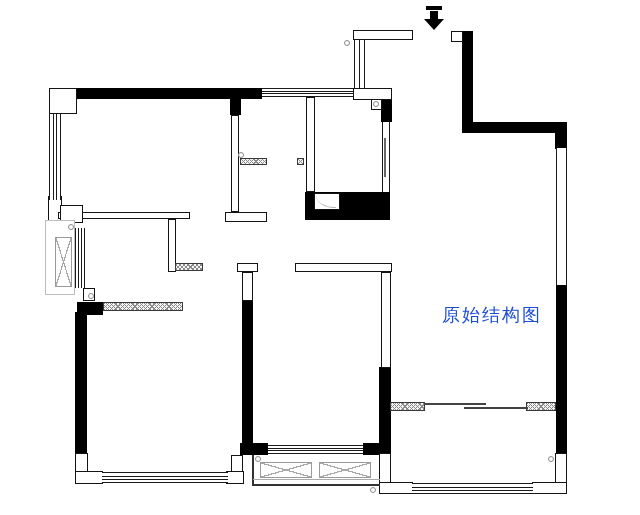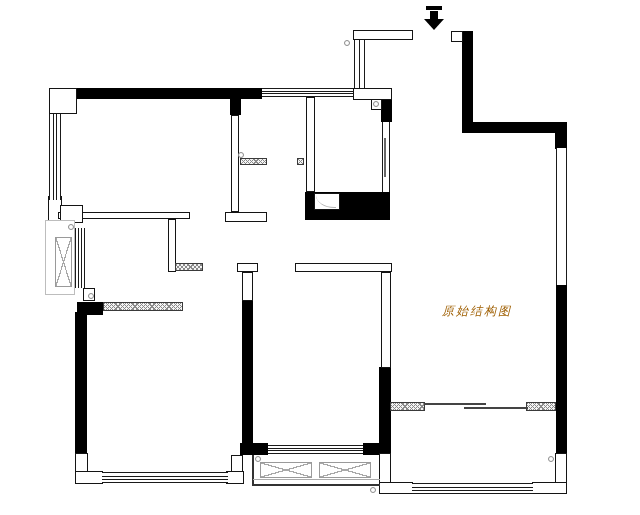--- a/index.html
+++ b/index.html
@@ -33,22 +33,22 @@
      linear-gradient(to bottom right, transparent calc(50% - 0.6px), #a8a8a8 calc(50% - 0.6px), #a8a8a8 calc(50% + 0.6px), transparent calc(50% + 0.6px));}
   .bay{border:1px solid #bdbdbd;background:#fff;}
   .circ{width:6px;height:6px;border:1px solid #8a8a8a;border-radius:50%;background:#fff;}
   .line{background:#333;}
   .lline{background:#aaa;}
   .shower{background:#fff;border:1.5px solid #141414;}
   .shower::before{content:"";position:absolute;left:1px;top:1px;width:85%;height:80%;
       border-bottom:1px solid #b5b5b5;border-bottom-left-radius:90% 100%;}
   .arrow-head{width:0;height:0;border-left:10px solid transparent;border-right:10px solid transparent;
       border-top:11px solid #000;background:transparent!important;}
-  #plan-title{font-family:"DejaVu Serif","Liberation Serif",serif;font-size:12px;letter-spacing:2px;
-      color:#a16207;white-space:nowrap;font-style:italic;}
+  #plan-title{font-family:"DejaVu Serif","Liberation Serif",serif;font-size:18px;letter-spacing:2px;
+      color:#1d4ed8;white-space:nowrap;}
 </style>
 </head>
 <body>
 
 <div id="stage">
 
   <div class="abs wb" style="left:426px;top:6px;width:16px;height:4px;"></div>
   <div class="abs wb" style="left:430px;top:11px;width:8px;height:9px;"></div>
   <div class="abs arrow-head" style="left:424px;top:19px;"></div>
 

